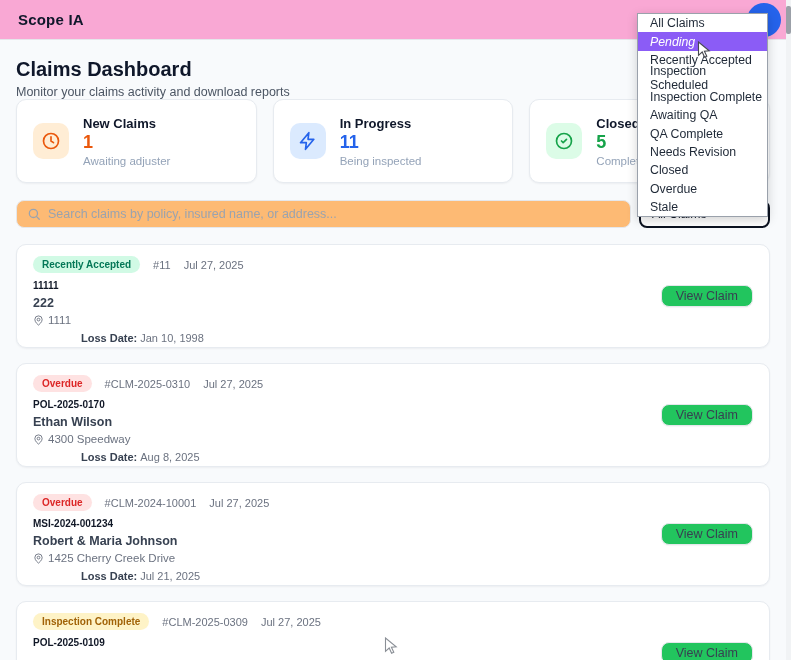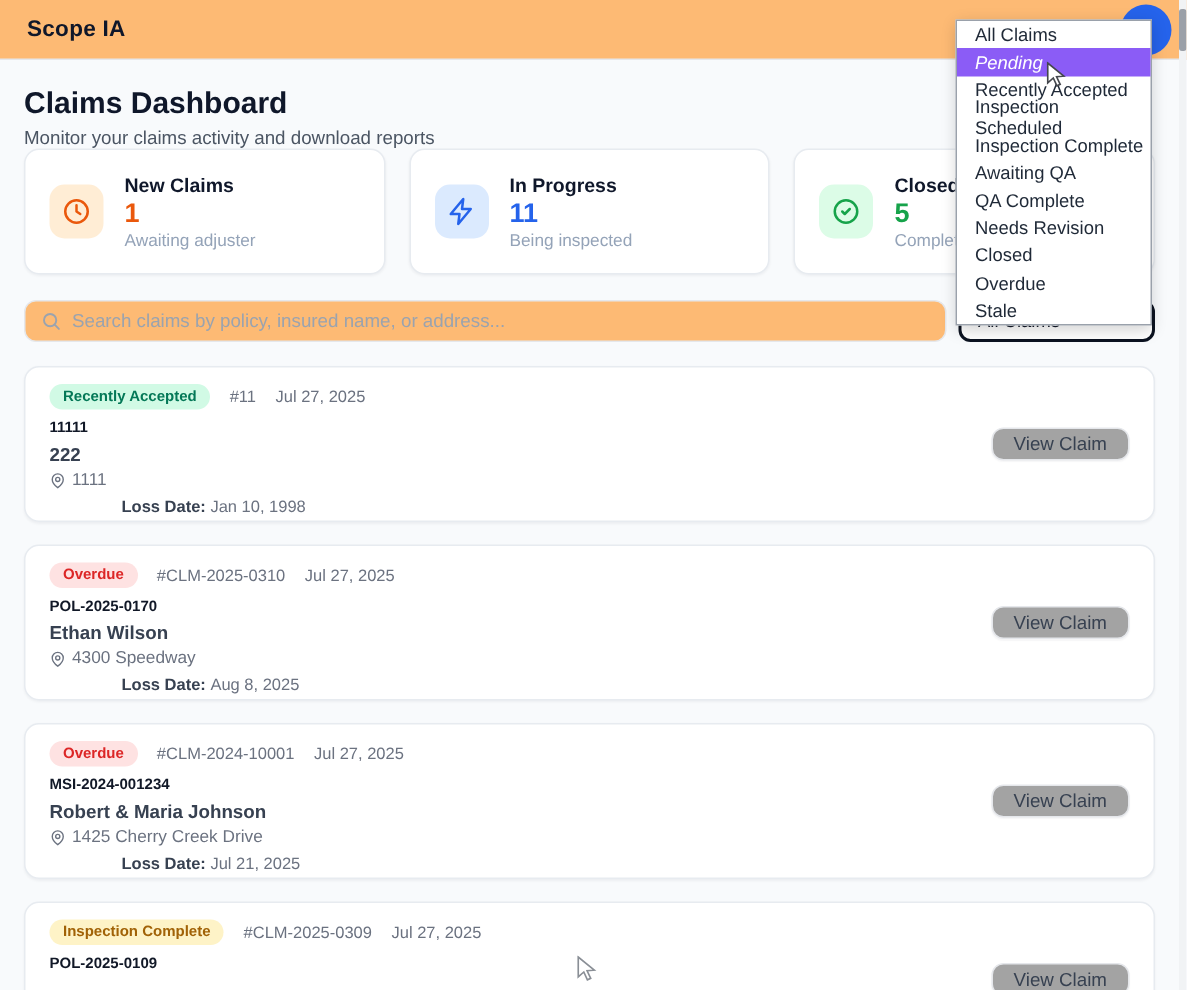--- a/index.html
+++ b/index.html
@@ -1,20 +1,20 @@
 <!DOCTYPE html>
 <html><head>
 <meta charset="utf-8">
 <style>
   * { margin:0; padding:0; box-sizing:border-box; }
   html,body { width:791px; height:660px; overflow:hidden; }
   body { position:relative; background:#f8fafc; font-family:"Liberation Sans",sans-serif; color:#111827; }
 
   
-  .topbar { height:40px; background:#fdba74; border-bottom:1px solid #e5e7eb; display:flex; align-items:center; padding:0 18px; position:relative; z-index:2; }
+  .topbar { height:40px; background:#f9a8d4; border-bottom:1px solid #e5e7eb; display:flex; align-items:center; padding:0 18px; position:relative; z-index:2; }
   .app-title { font-size:15px; font-weight:700; color:#0f172a; letter-spacing:.2px; }
   .avatar { position:absolute; left:747px; top:3px; width:34px; height:34px; border-radius:50%; background:#2563eb; z-index:15; }
 
   
   .main { padding:0 21px 0 16px; }
   .page-title { margin-top:18px; font-size:20px; font-weight:700; color:#0f172a; }
   .page-sub { margin-top:4px; font-size:12.5px; color:#4b5563; }
 
   .stats { display:grid; grid-template-columns:repeat(3,1fr); gap:16px; }
   .stat-card { background:#fff; border:1px solid #e7ebf0; border-radius:10px; height:84px; display:flex; align-items:center; padding:0 16px; gap:14px; box-shadow:0 1px 2px rgba(16,24,40,.05); }
@@ -40,21 +40,21 @@
   .badge[data-status="green"]  { background:#d1fae5; color:#047857; }
   .badge[data-status="red"]    { background:#fee2e2; color:#dc2626; }
   .badge[data-status="yellow"] { background:#fef3c7; color:#a16207; }
   .claim-no, .claim-date { font-size:11px; color:#6b7280; }
   .claim-policy { margin-top:7px; font-size:10px; font-weight:700; color:#111827; }
   .claim-insured { margin-top:5px; font-size:12.5px; font-weight:600; color:#374151; }
   .claim-loc { margin-top:4px; font-size:11.5px; color:#6b7280; display:flex; align-items:center; gap:4px; }
   .claim-loss { margin-top:6px; font-size:11px; color:#6b7280;padding-left:48px; }
   .claim-loss b { color:#374151; font-weight:700; }
   .claim-loss span { margin-left:3px; }
-  .view-btn { position:absolute; right:16px; top:50%; transform:translateY(-50%); height:22px; padding:0 14px; background:#a3a3a3; border:1px solid #e5e7eb; border-radius:8px; font-size:12.5px; color:#374151; font-family:inherit; cursor:pointer; box-shadow:0 1px 1px rgba(16,24,40,.04); }
+  .view-btn { position:absolute; right:16px; top:50%; transform:translateY(-50%); height:22px; padding:0 14px; background:#22c55e; border:1px solid #e5e7eb; border-radius:8px; font-size:12.5px; color:#374151; font-family:inherit; cursor:pointer; box-shadow:0 1px 1px rgba(16,24,40,.04); }
 
   
   .dropdown { position:absolute; left:637px; top:13px; width:131px; background:#fff; border:1px solid #9aa1ab; box-shadow:0 3px 10px rgba(0,0,0,.18); z-index:20; }
   .dd-item { height:18.4px; display:flex; align-items:center; padding-left:12px; font-size:12.3px; color:#1f2937; cursor:default; }
   .dd-item.selected { background:#8b5cf6; color:#fff;font-style:italic; }
 
   
   .scrollbar { position:absolute; right:0; top:0; width:5px; height:660px; background:#f1f3f5; z-index:30; }
   .scroll-thumb { position:absolute; top:6px; left:0; width:5px; height:28px; background:#9ba0a8; border-radius:2px; }
 

